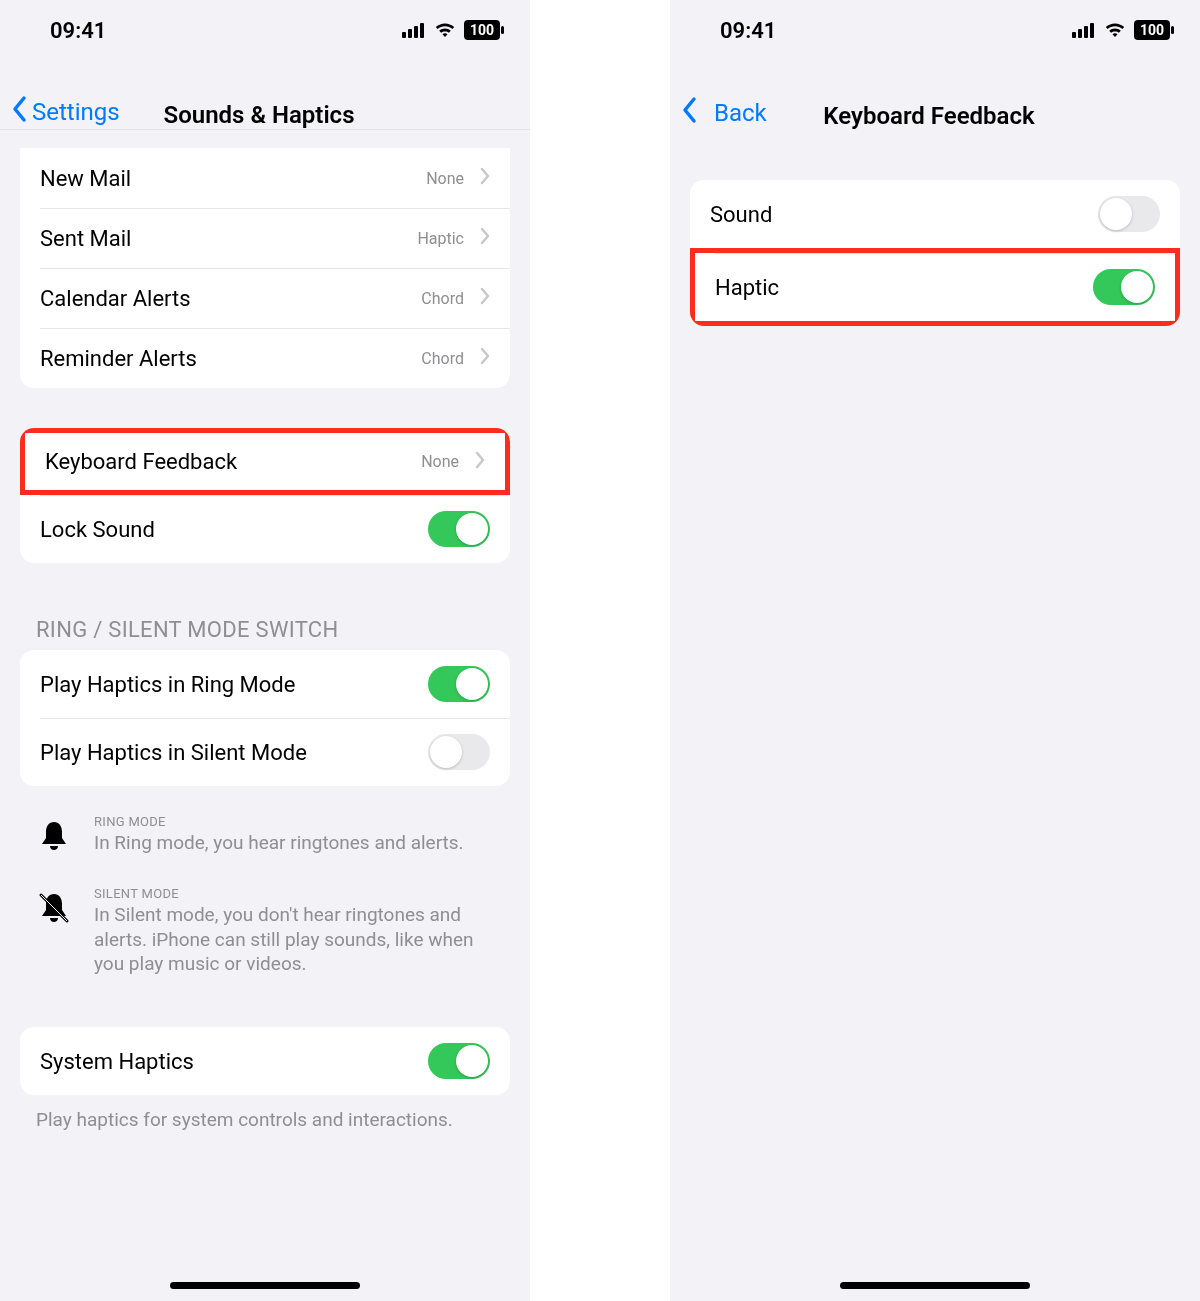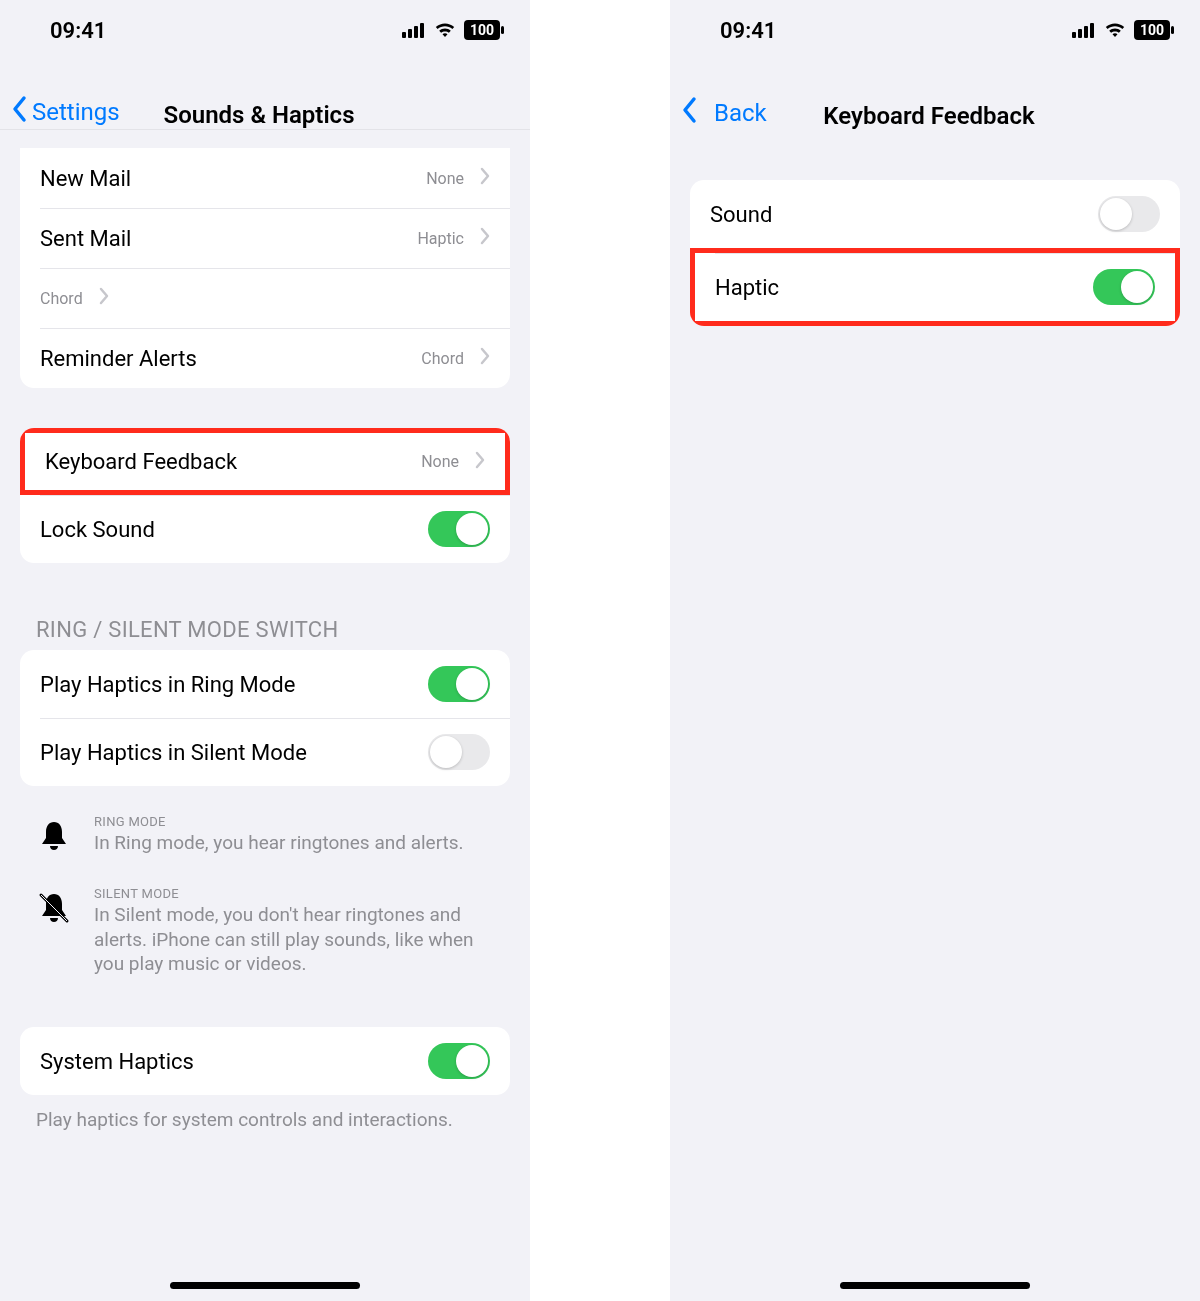--- a/index.html
+++ b/index.html
@@ -214,20 +214,21 @@
           </svg></span>
     </div>
     <div class="row">
       <div class="row-label">Sent Mail</div>
       <div class="row-value">Haptic</div>
       <span class="chevron"><svg width="10" height="18" viewBox="0 0 10 18">
             <path d="M2 2 L8 9 L2 16" stroke="#c7c7cc" stroke-width="2.5" fill="none" stroke-linecap="round" stroke-linejoin="round"></path>
           </svg></span>
     </div>
     <div class="row">
+      <div class="row-label">Calendar Alerts</div>
       <div class="row-value">Chord</div>
       <span class="chevron"><svg width="10" height="18" viewBox="0 0 10 18">
             <path d="M2 2 L8 9 L2 16" stroke="#c7c7cc" stroke-width="2.5" fill="none" stroke-linecap="round" stroke-linejoin="round"></path>
           </svg></span>
     </div>
     <div class="row">
       <div class="row-label">Reminder Alerts</div>
       <div class="row-value">Chord</div>
       <span class="chevron"><svg width="10" height="18" viewBox="0 0 10 18">
             <path d="M2 2 L8 9 L2 16" stroke="#c7c7cc" stroke-width="2.5" fill="none" stroke-linecap="round" stroke-linejoin="round"></path>

